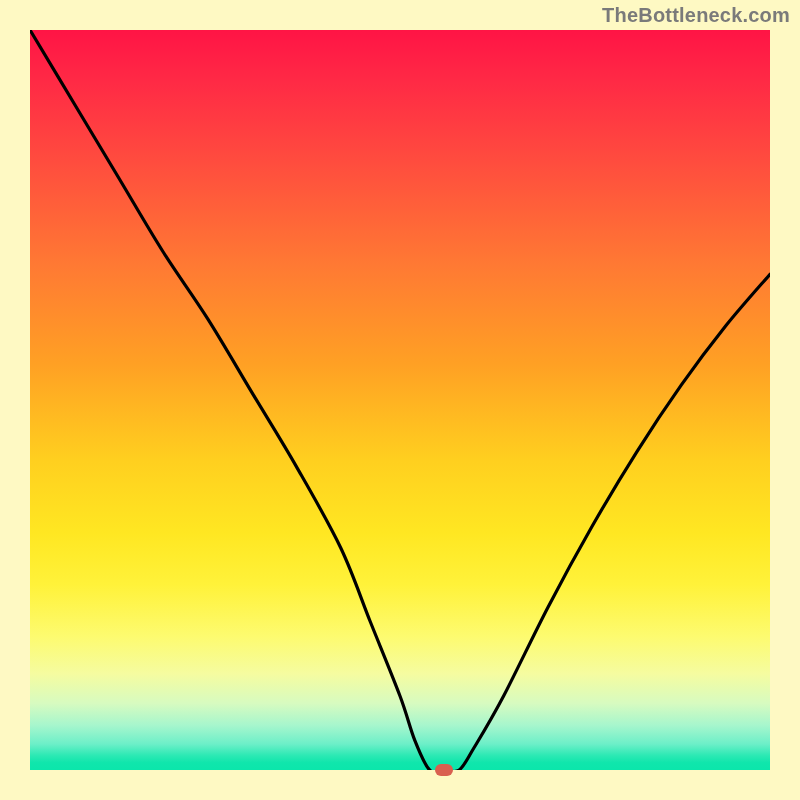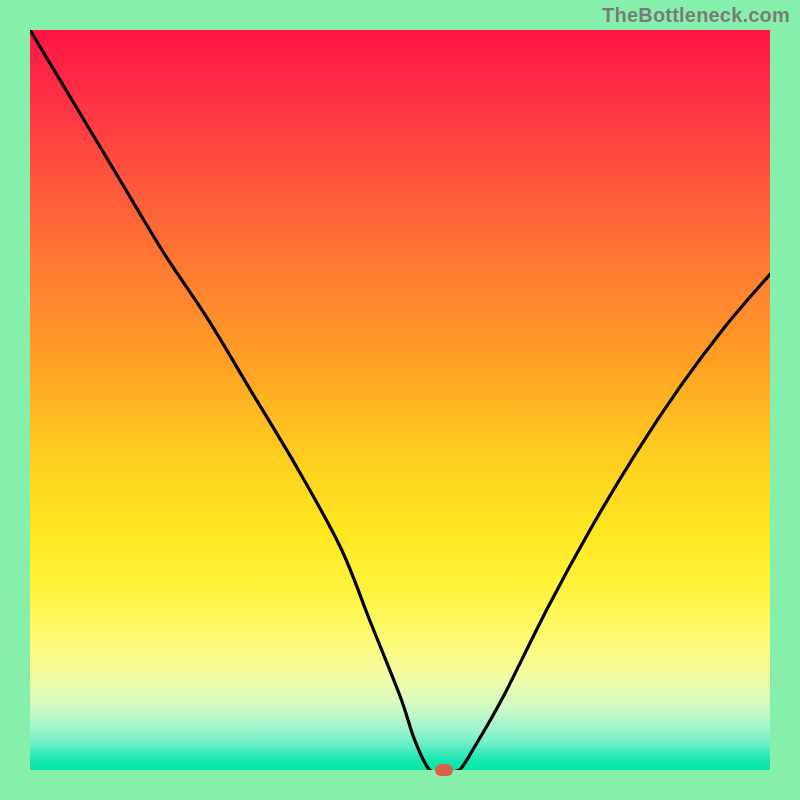--- a/index.html
+++ b/index.html
@@ -8,21 +8,21 @@
     width: 800px;
     height: 800px;
     background: #000;
     overflow: hidden;
     font-family: Arial, Helvetica, sans-serif;
   }
   .frame {
     position: relative;
     width: 800px;
     height: 800px;
-    background: #86efac;
+    background: #fef9c3;
   }
   .watermark {
     position: absolute;
     top: 4px;
     right: 10px;
     color: #7a7a7a;
     font-size: 20px;
     font-weight: 600;
     letter-spacing: 0.2px;
     z-index: 3;

